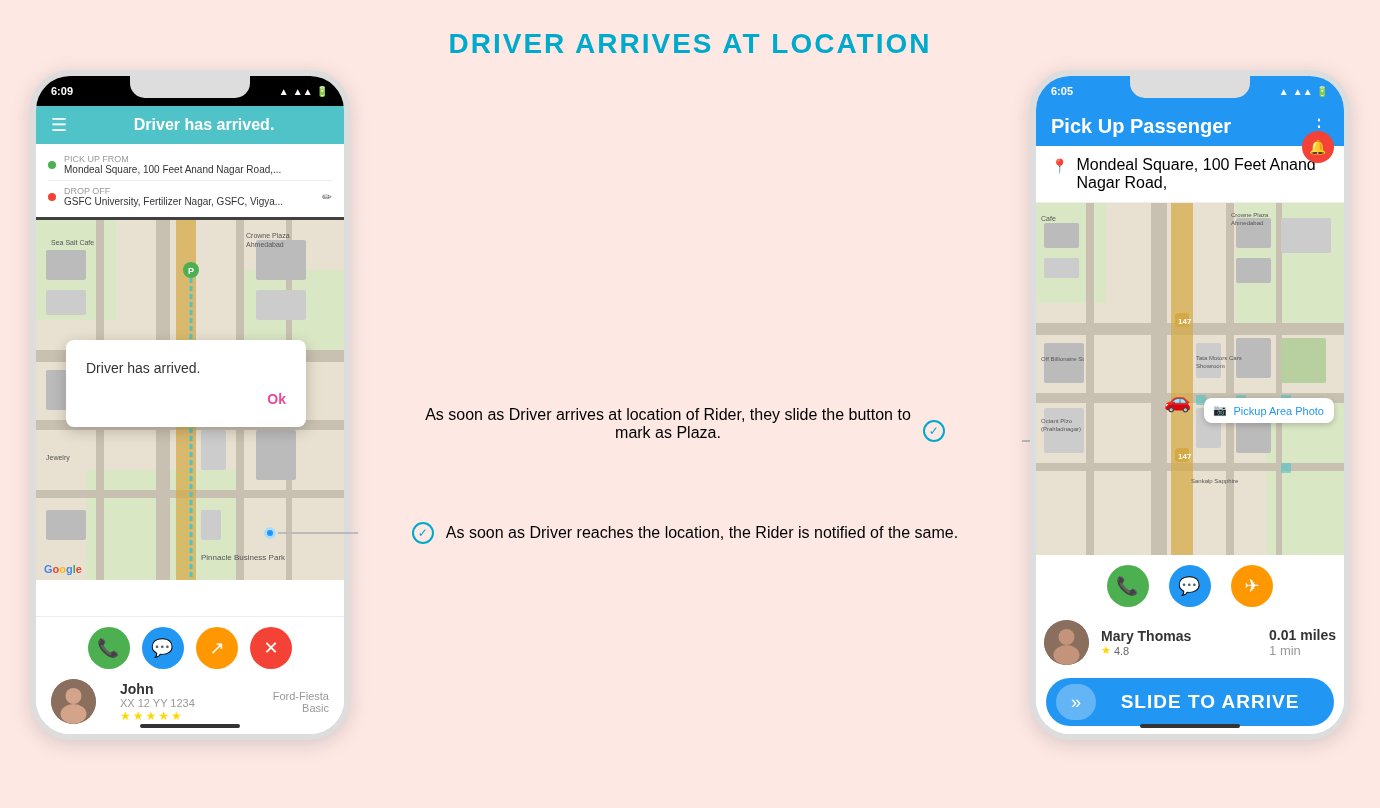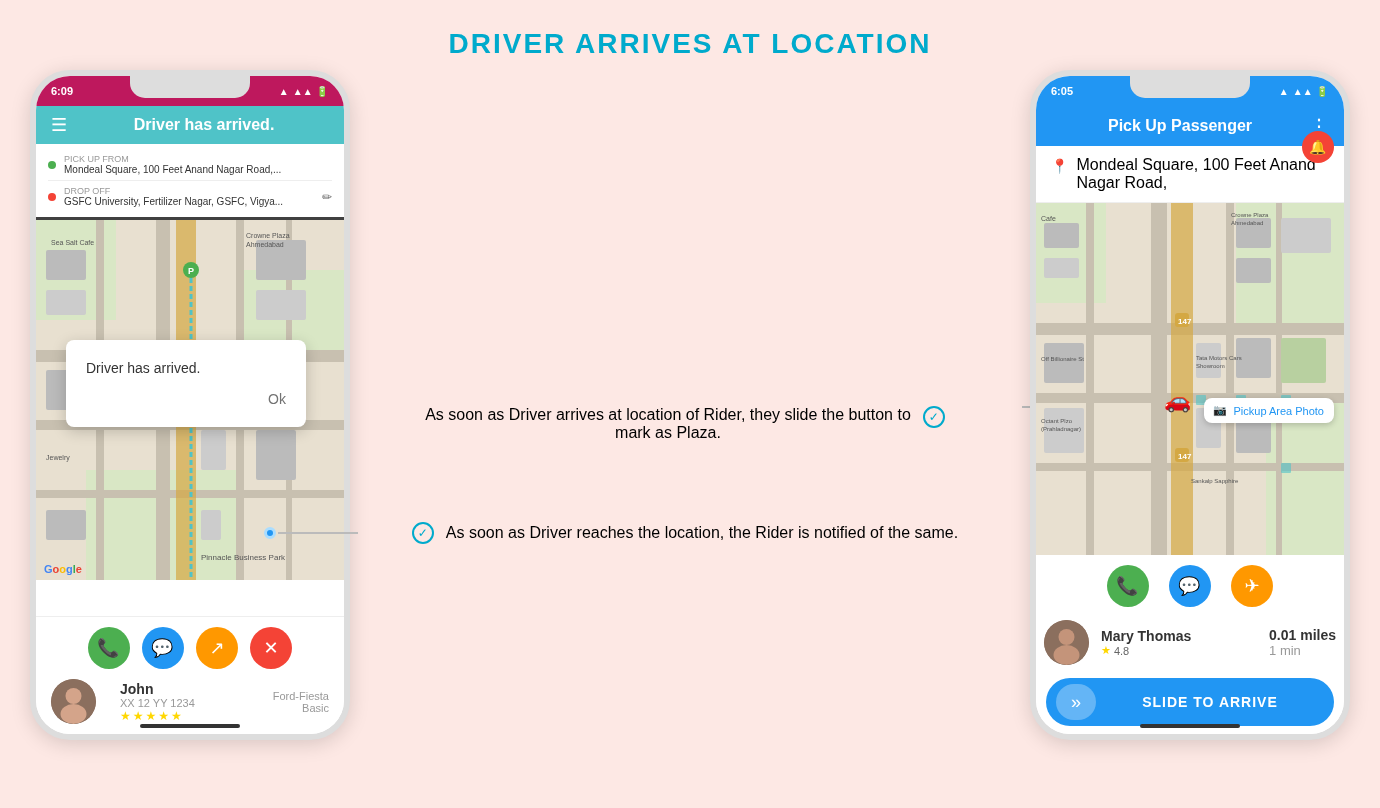--- a/index.html
+++ b/index.html
@@ -60,21 +60,21 @@
     .status-bar {
       height: 30px;
       display: flex;
       justify-content: space-between;
       align-items: center;
       padding: 0 15px;
       font-size: 11px;
       font-weight: bold;
     }
 
-    .status-bar.teal { background: #be185d; color: white; }
+    .status-bar.teal { background: #000000; color: white; }
     .status-bar.blue { background: #2196F3; color: white; }
 
     .status-icons { display: flex; gap: 4px; align-items: center; font-size: 10px; }
 
     
     .phone1-header {
       background: #4fc3c8;
       padding: 8px 15px;
       display: flex;
       align-items: center;
@@ -115,23 +115,23 @@
       left: 30px;
       z-index: 10;
     }
     .dialog-text {
       font-size: 14px;
       color: #333;
       margin-bottom: 15px;
     }
     .dialog-ok {
       text-align: right;
-      color: #737373;
+      color: #ec4899;
       font-size: 14px;
-      font-weight: normal;
+      font-weight: bold;
       cursor: pointer;
     }
 
     
     .action-bar {
       position: absolute;
       bottom: 0;
       left: 0;
       right: 0;
       background: white;
@@ -183,21 +183,21 @@
     .star { color: #FFD700; font-size: 12px; }
     .car-info { text-align: right; font-size: 11px; color: #999; }
 
     
     .phone2-header {
       background: #2196F3;
       padding: 8px 15px;
       display: flex;
       align-items: center;
     }
-    .header-title2 { color: white; font-size: 16px; font-weight: bold; flex: 1; text-align: center; }
+    .header-title2 { color: white; font-size: 20px; font-weight: bold; flex: 1; text-align: left; }
     .menu-dots { color: white; font-size: 20px; }
 
     .pickup-address-box {
       background: white;
       margin: 0;
       padding: 10px 15px;
       display: flex;
       align-items: flex-start;
       gap: 8px;
       border-bottom: 1px solid #eee;
@@ -279,21 +279,21 @@
       display: flex;
       align-items: center;
       justify-content: center;
       color: white;
       font-size: 18px;
     }
     .slide-text {
       flex: 1;
       text-align: center;
       color: white;
-      font-size: 14px;
+      font-size: 19px;
       font-weight: bold;
       letter-spacing: 1px;
     }
 
     
     .annotations {
       position: absolute;
       top: 90px;
       left: 360px;
       right: 370px;
@@ -497,21 +497,21 @@
           <div>Basic</div>
         </div>
       </div>
     </div>
 
     <div class="home-bar"></div>
   </div>
 
   <div class="annotations">
 
-    <div style="position:relative; display:flex; align-items:flex-start; gap:12px; justify-content:center;">
+    <div style="position:relative; display:flex; align-items:flex-end; gap:12px; justify-content:center;">
       <div style="text-align:center;">
         <span>As soon as </span><span class="driver">Driver</span><span> arrives at location of </span><span class="rider">Rider</span><span>, they </span><span class="slide">slide</span><span> the button to<br></span><span class="mark">mark</span><span> as </span><span class="arrive">Plaza</span><span>.</span>
       </div>
       <div class="check-icon-circle">✓</div>
 
       <div style="width:80px;height:2px;background:#bbb;position:absolute;right:-92px;"></div>
       <div style="width:12px;height:12px;border-radius:50%;background:#2196F3;border:3px solid #aaddff;position:absolute;right:-96px;"></div>
     </div>
 
     <div style="position:relative; display:flex; align-items:center; gap:12px; justify-content:center;">

